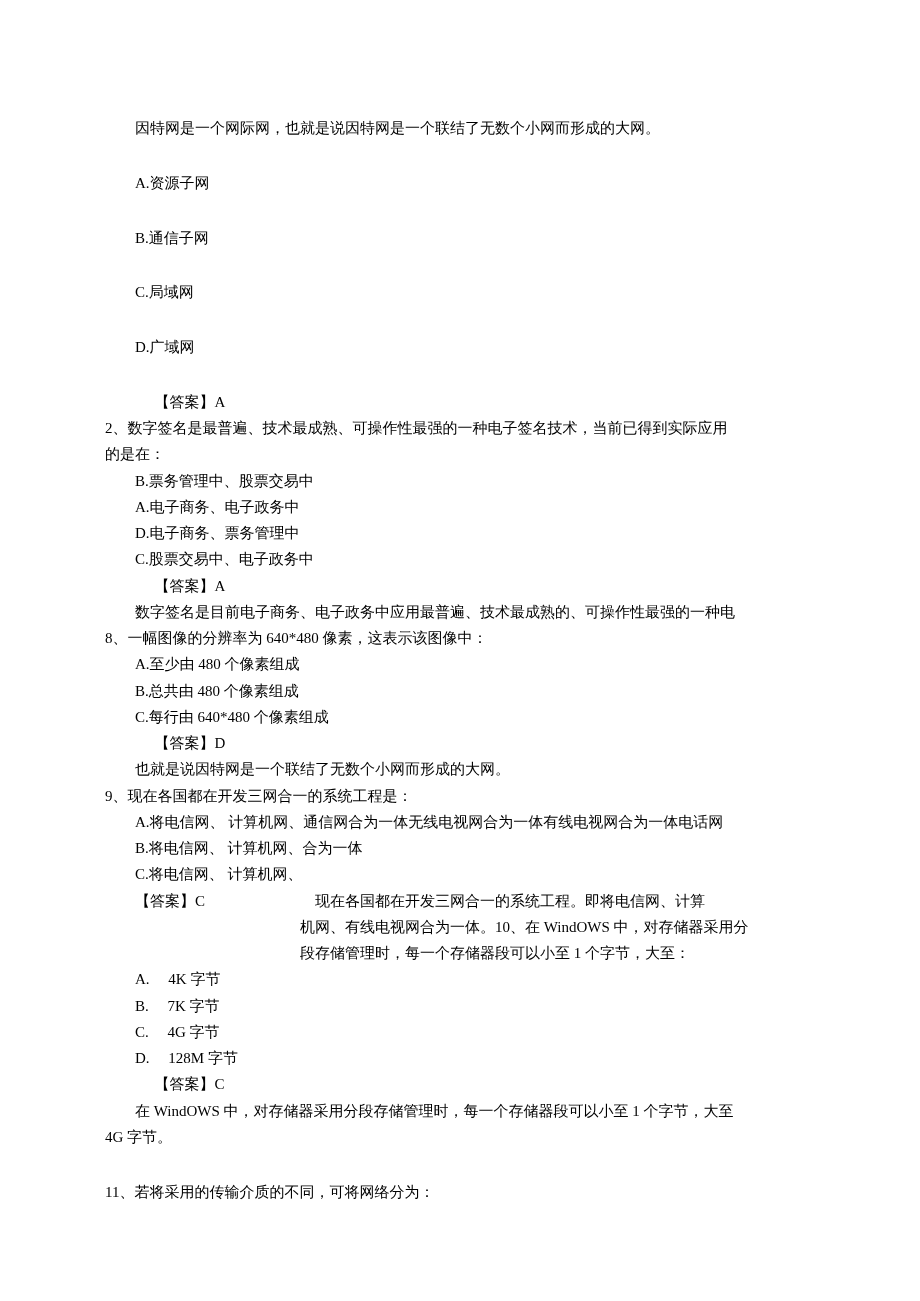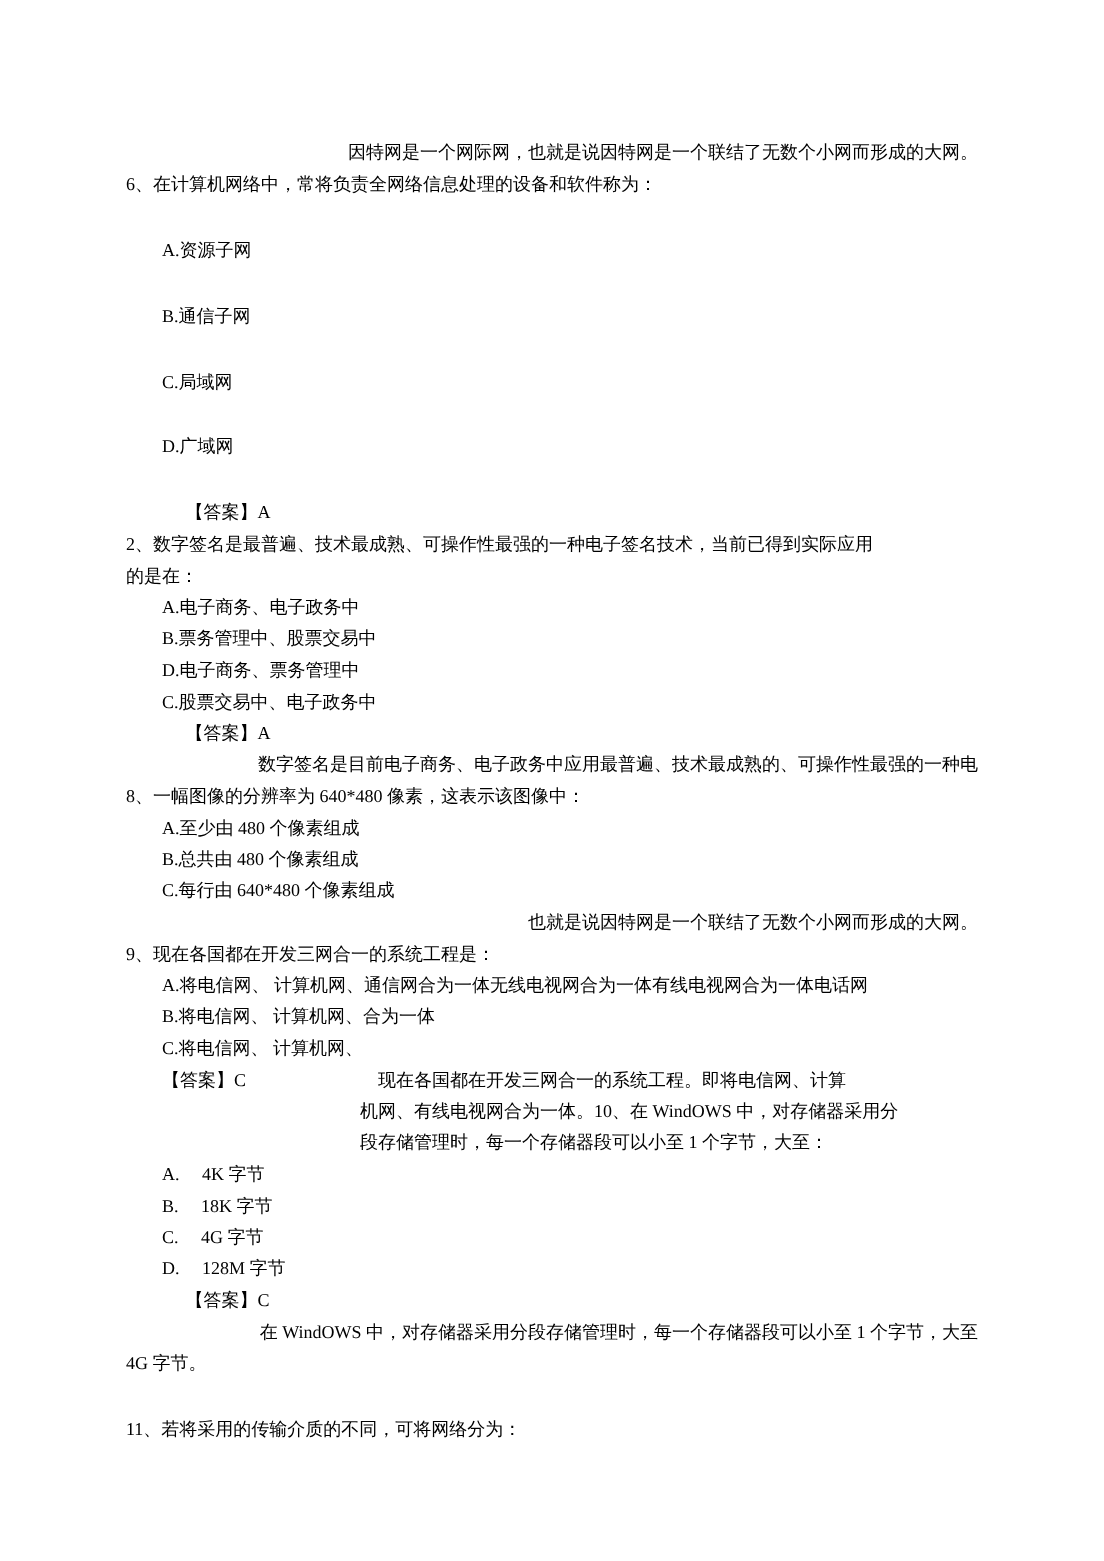--- a/index.html
+++ b/index.html
@@ -11,21 +11,20 @@
     line-height: 1.75;
     color: #000;
   }
   .page {
     width: 920px;
     padding: 115px 105px 100px 105px;
     box-sizing: border-box;
   }
   .indent-2 {
     text-indent: 2em;
-    text-align: right;
   }
   .indent-answer {
     text-indent: 3.3em;
   }
   p {
     margin: 0;
     white-space: normal;
   }
   .block-gap {
     height: 1.9em;
@@ -43,64 +42,64 @@
   }
   .clear { clear: both; }
 </style>
 </head>
 <body>
 
 <div class="page">
 
   <p class="indent-2">因特网是一个网际网，也就是说因特网是一个联结了无数个小网而形成的大网。</p>
 
-  <p>6、在计算机网络中，常将负责全网络信息处理的设备和软件称为：</p>
   <div class="block-gap"></div>
   <p class="option-indent">A.资源子网</p>
   <div class="block-gap"></div>
   <p class="option-indent">B.通信子网</p>
   <div class="block-gap"></div>
   <p class="option-indent">C.局域网</p>
   <div class="block-gap"></div>
   <p class="option-indent">D.广域网</p>
   <div class="block-gap"></div>
   <p class="indent-answer">【答案】A</p>
 
   <p>2、数字签名是最普遍、技术最成熟、可操作性最强的一种电子签名技术，当前已得到实际应用</p>
   <p>的是在：</p>
+  <p class="option-indent">B.票务管理中、股票交易中</p>
   <p class="option-indent">A.电子商务、电子政务中</p>
-  <p class="option-indent">B.票务管理中、股票交易中</p>
   <p class="option-indent">D.电子商务、票务管理中</p>
   <p class="option-indent">C.股票交易中、电子政务中</p>
   <p class="indent-answer">【答案】A</p>
   <p class="indent-2">数字签名是目前电子商务、电子政务中应用最普遍、技术最成熟的、可操作性最强的一种电</p>
 
   <p>8、一幅图像的分辨率为 640*480 像素，这表示该图像中：</p>
   <p class="option-indent">A.至少由 480 个像素组成</p>
   <p class="option-indent">B.总共由 480 个像素组成</p>
   <p class="option-indent">C.每行由 640*480 个像素组成</p>
+  <p class="indent-answer">【答案】D</p>
   <p class="indent-2">也就是说因特网是一个联结了无数个小网而形成的大网。</p>
 
   <p>9、现在各国都在开发三网合一的系统工程是：</p>
   <p class="option-indent">A.将电信网、 计算机网、通信网合为一体无线电视网合为一体有线电视网合为一体电话网</p>
   <p class="option-indent">B.将电信网、 计算机网、合为一体</p>
   <p class="option-indent">C.将电信网、 计算机网、</p>
 
   <div class="wrap-block">
     <div class="float-right-block">
       <p>现在各国都在开发三网合一的系统工程。即将电信网、计算</p>
       <p style="text-indent:-1em;">机网、有线电视网合为一体。10、在 WindOWS 中，对存储器采用分</p>
       <p style="text-indent:-1em;">段存储管理时，每一个存储器段可以小至 1 个字节，大至：</p>
     </div>
     <p class="option-indent">【答案】C</p>
     <div class="clear"></div>
   </div>
 
   <p class="option-indent">A.  4K 字节</p>
-  <p class="option-indent">B.  18K 字节</p>
+  <p class="option-indent">B.  7K 字节</p>
   <p class="option-indent">C.  4G 字节</p>
   <p class="option-indent">D.  128M 字节</p>
   <p class="indent-answer">【答案】C</p>
   <p class="indent-2">在 WindOWS 中，对存储器采用分段存储管理时，每一个存储器段可以小至 1 个字节，大至</p>
   <p>4G 字节。</p>
 
   <div class="block-gap"></div>
 
   <p>11、若将采用的传输介质的不同，可将网络分为：</p>
 

